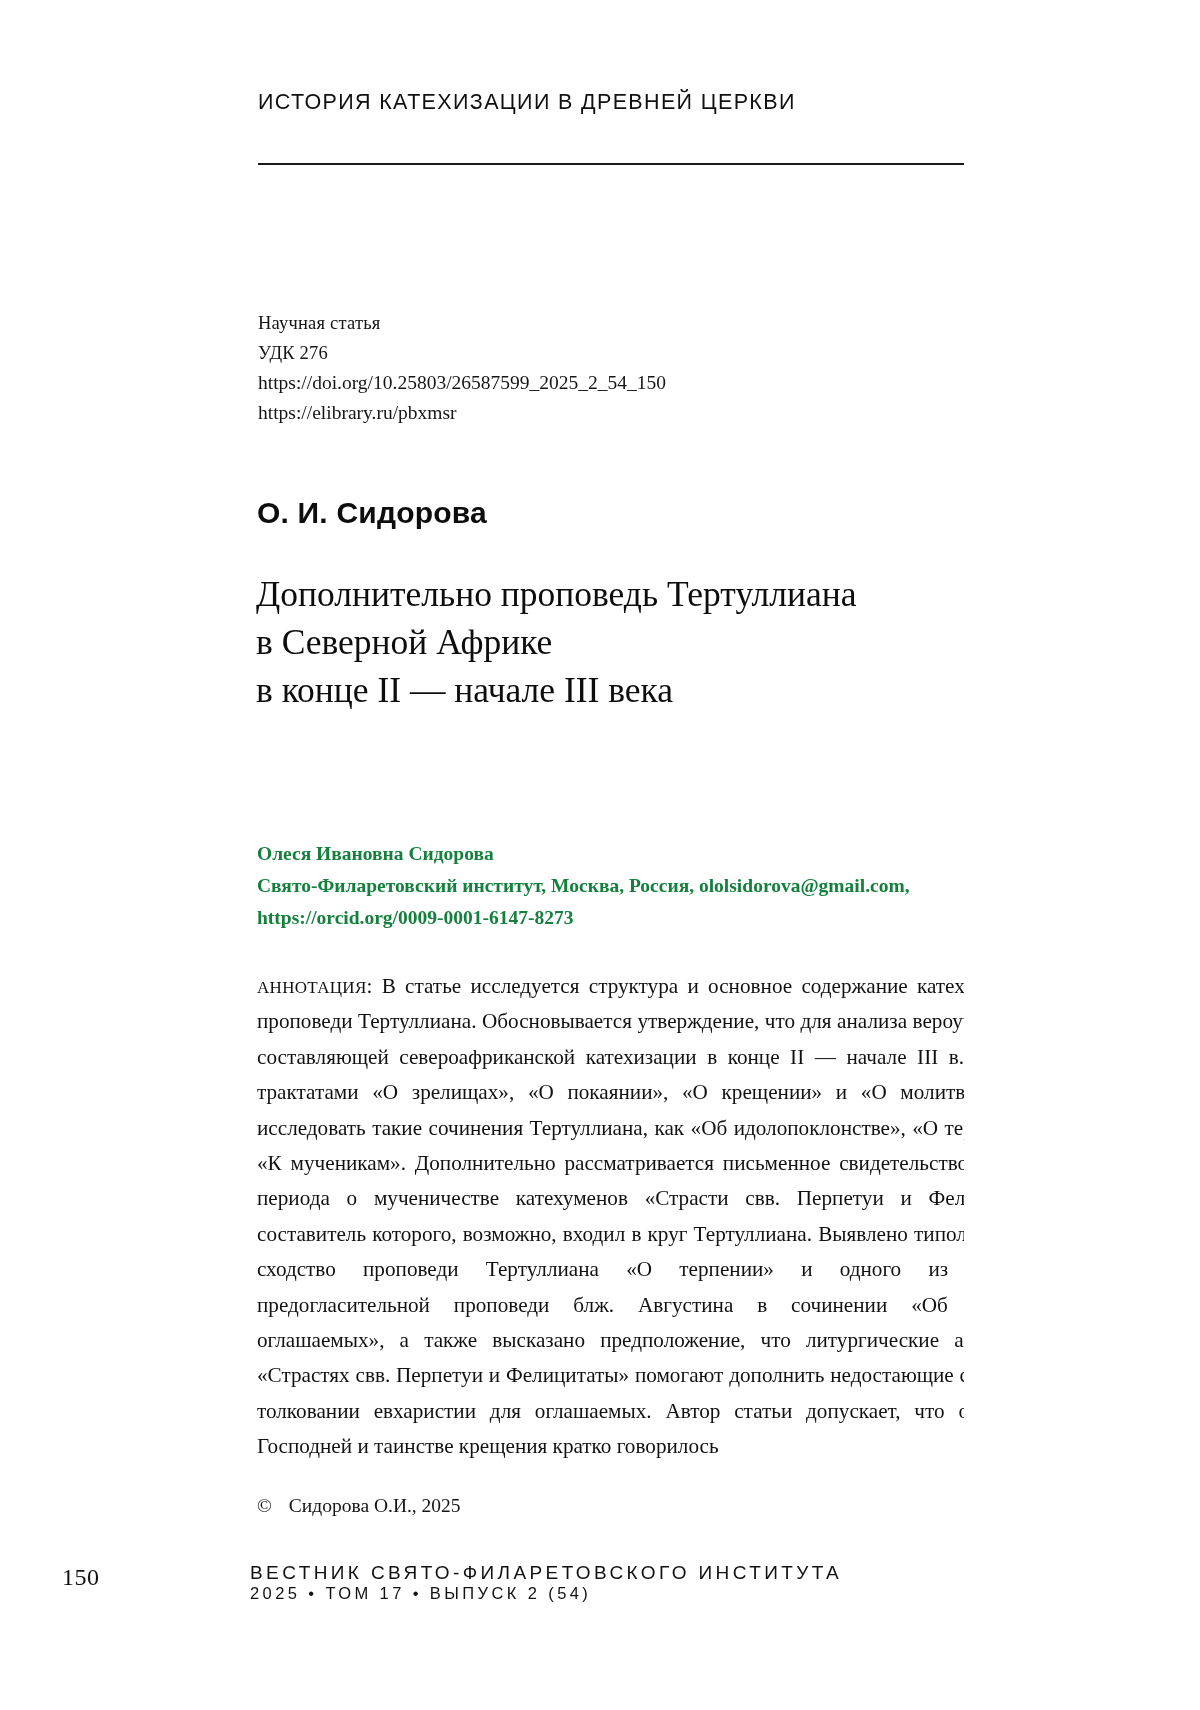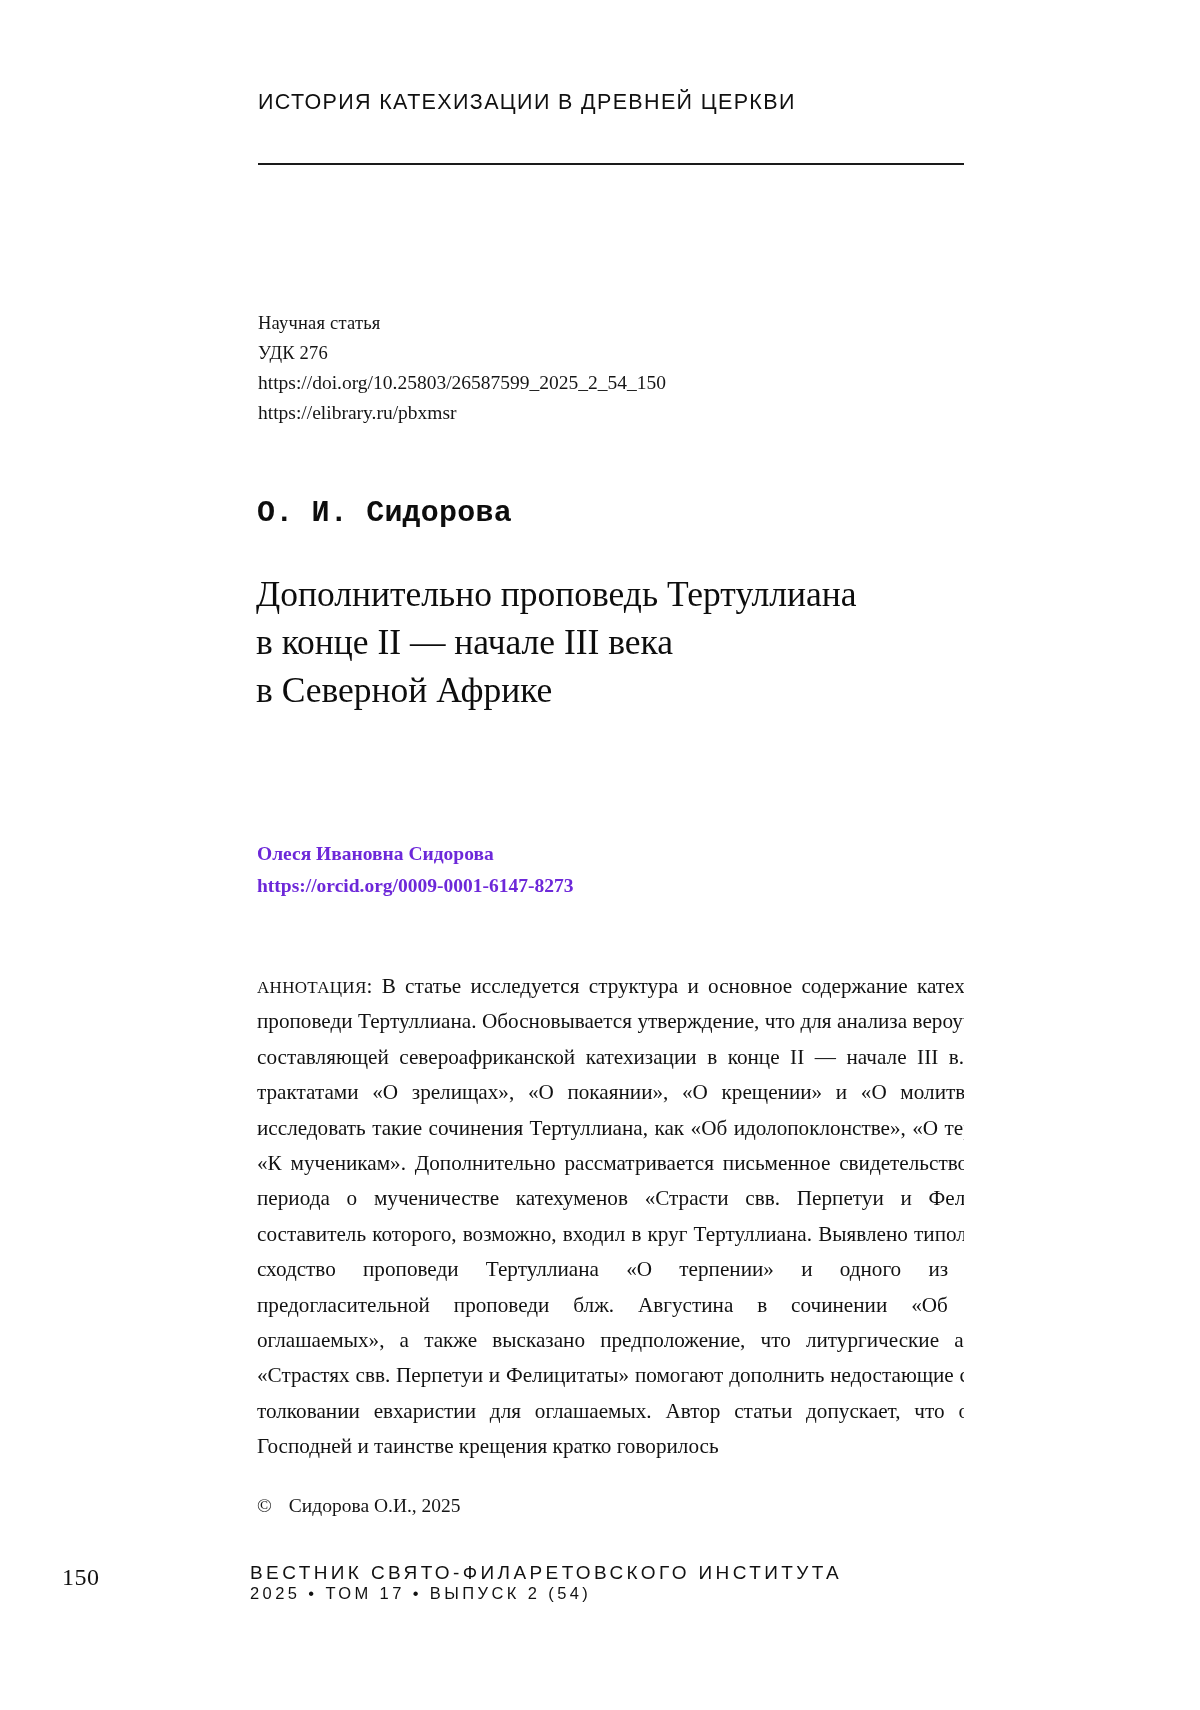--- a/index.html
+++ b/index.html
@@ -57,21 +57,21 @@
   .meta .line.sans {
     font-family: Liberation Serif, serif;
     font-size: 18.5px;
     letter-spacing: .2px;
   }
   
   .author-name {
     position: absolute;
     left: 257px;
     top: 496px;
-    font-family: Liberation Mono, monospace;
+    font-family: Liberation Sans, sans-serif;
     font-weight: bold;
     font-size: 30px;
     letter-spacing: .2px;
     color: #0d0d0d;
   }
   
   .title {
     position: absolute;
     left: 256px;
     top: 570px;
@@ -86,21 +86,21 @@
     position: absolute;
     left: 257px;
     top: 838px;
     width: 790px;
   }
   .affil .aline {
     font-family: "Liberation Serif", serif;
     font-weight: bold;
     font-size: 19.5px;
     line-height: 32px;
-    color: #6d28d9;
+    color: #15803d;
   }
   
   .abstract {
     position: absolute;
     left: 257px;
     top: 968px;
     width: 800px;
     font-size: 21.2px;
     line-height: 35.4px;
     text-align: justify;
@@ -162,26 +162,27 @@
     <div class="line sans">Научная статья</div>
     <div class="line sans">УДК 276</div>
     <div class="line">https://doi.org/10.25803/26587599_2025_2_54_150</div>
     <div class="line">https://elibrary.ru/pbxmsr</div>
   </div>
 
   <div class="author-name">О. И. Сидорова</div>
 
   <div class="title">
     <span class="tline">Дополнительно проповедь Тертуллиана</span>
+    <span class="tline">в Северной Африке</span>
     <span class="tline">в конце II — начале III века</span>
-    <span class="tline">в Северной Африке</span>
   </div>
 
   <div class="affil">
     <div class="aline">Олеся Ивановна Сидорова</div>
+    <div class="aline">Свято-Филаретовский институт, Москва, Россия, ololsidorova@gmail.com,</div>
     <div class="aline">https://orcid.org/0009-0001-6147-8273</div>
   </div>
 
   <div class="abstract">
     <span class="kw">аннотация</span><span>: В статье исследуется структура и основное содержание катехизической проповеди Тертуллиана. Обосновывается утверждение, что для анализа вероучительной составляющей североафриканской катехизации в конце II — начале III в. наряду с трактатами «О зрелищах», «О покаянии», «О крещении» и «О молитве» нужно исследовать такие сочинения Тертуллиана, как «Об идолопоклонстве», «О терпении» и «К мученикам». Дополнительно рассматривается письменное свидетельство этого же периода о мученичестве катехуменов «Страсти свв. Перпетуи и Фелицитаты», составитель которого, возможно, входил в круг Тертуллиана. Выявлено типологическое сходство проповеди Тертуллиана «О терпении» и одного из образцов предогласительной проповеди блж. Августина в сочинении «Об обучении оглашаемых», а также высказано предположение, что литургические аллюзии в «Страстях свв. Перпетуи и Фелицитаты» помогают дополнить недостающие сведения о толковании евхаристии для оглашаемых. Автор статьи допускает, что о молитве Господней и таинстве крещения кратко говорилось</span>
   </div>
 
   <div class="copyright">
     <span class="sym">©</span><span>Сидорова О.И., 2025</span>
   </div>

